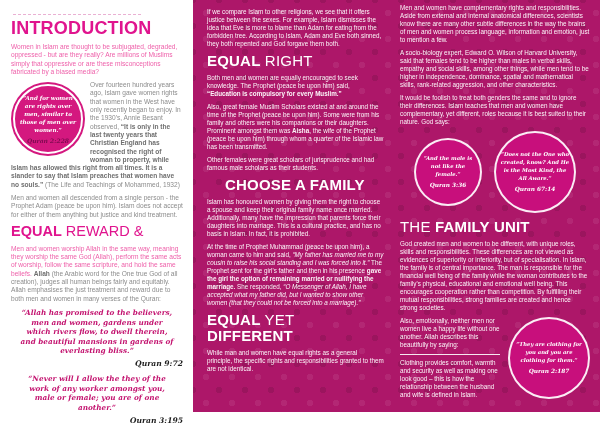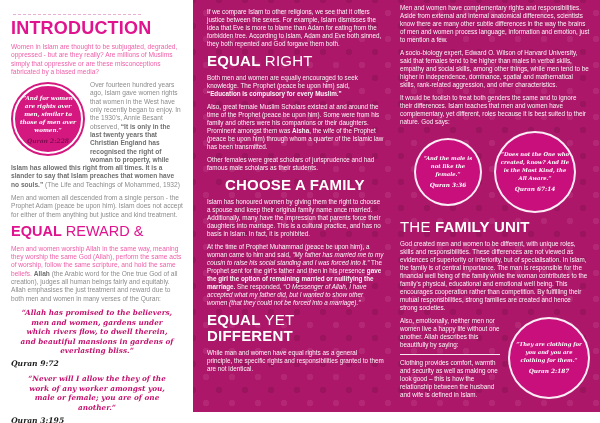--- a/index.html
+++ b/index.html
@@ -33,21 +33,21 @@
   .h2-left .ln{display:block;}
   .h2-left .ind{padding-left:15px;}
   .bd{font-weight:800;}
   .lt{font-weight:400;}
   .b{font-weight:bold;}
   .i{font-style:italic;}
   .pink{color:var(--pinktext);}
   .script{font-family:"DejaVu Serif",serif;font-style:italic;font-weight:bold;color:var(--script);
           text-align:center;font-size:7.3px;line-height:1.32;margin:5px 8px 0;}
   .qref{font-family:"DejaVu Serif",serif;font-style:italic;font-weight:bold;color:#1e1e1e;
-        text-align:left;font-size:7.6px;margin:3px 0 6px;}
+        text-align:right;font-size:7.6px;margin:3px 0 6px;}
   
   .pink-area{position:absolute;left:193px;top:0;width:407px;height:412px;
       background-color:var(--bgpink);
       background-image:
         radial-gradient(rgba(255,255,255,.07) 17%, transparent 18%),
         radial-gradient(rgba(0,0,0,.10) 17%, transparent 18%);
       background-size:26px 26px;background-position:0 0,13px 13px;
       display:flex;color:#fff;}
   .col-mid{width:200px;padding:8px 9px 0 14px;overflow:hidden;}
   .col-right{width:207px;padding:4px 10px 0 7px;overflow:hidden;}

